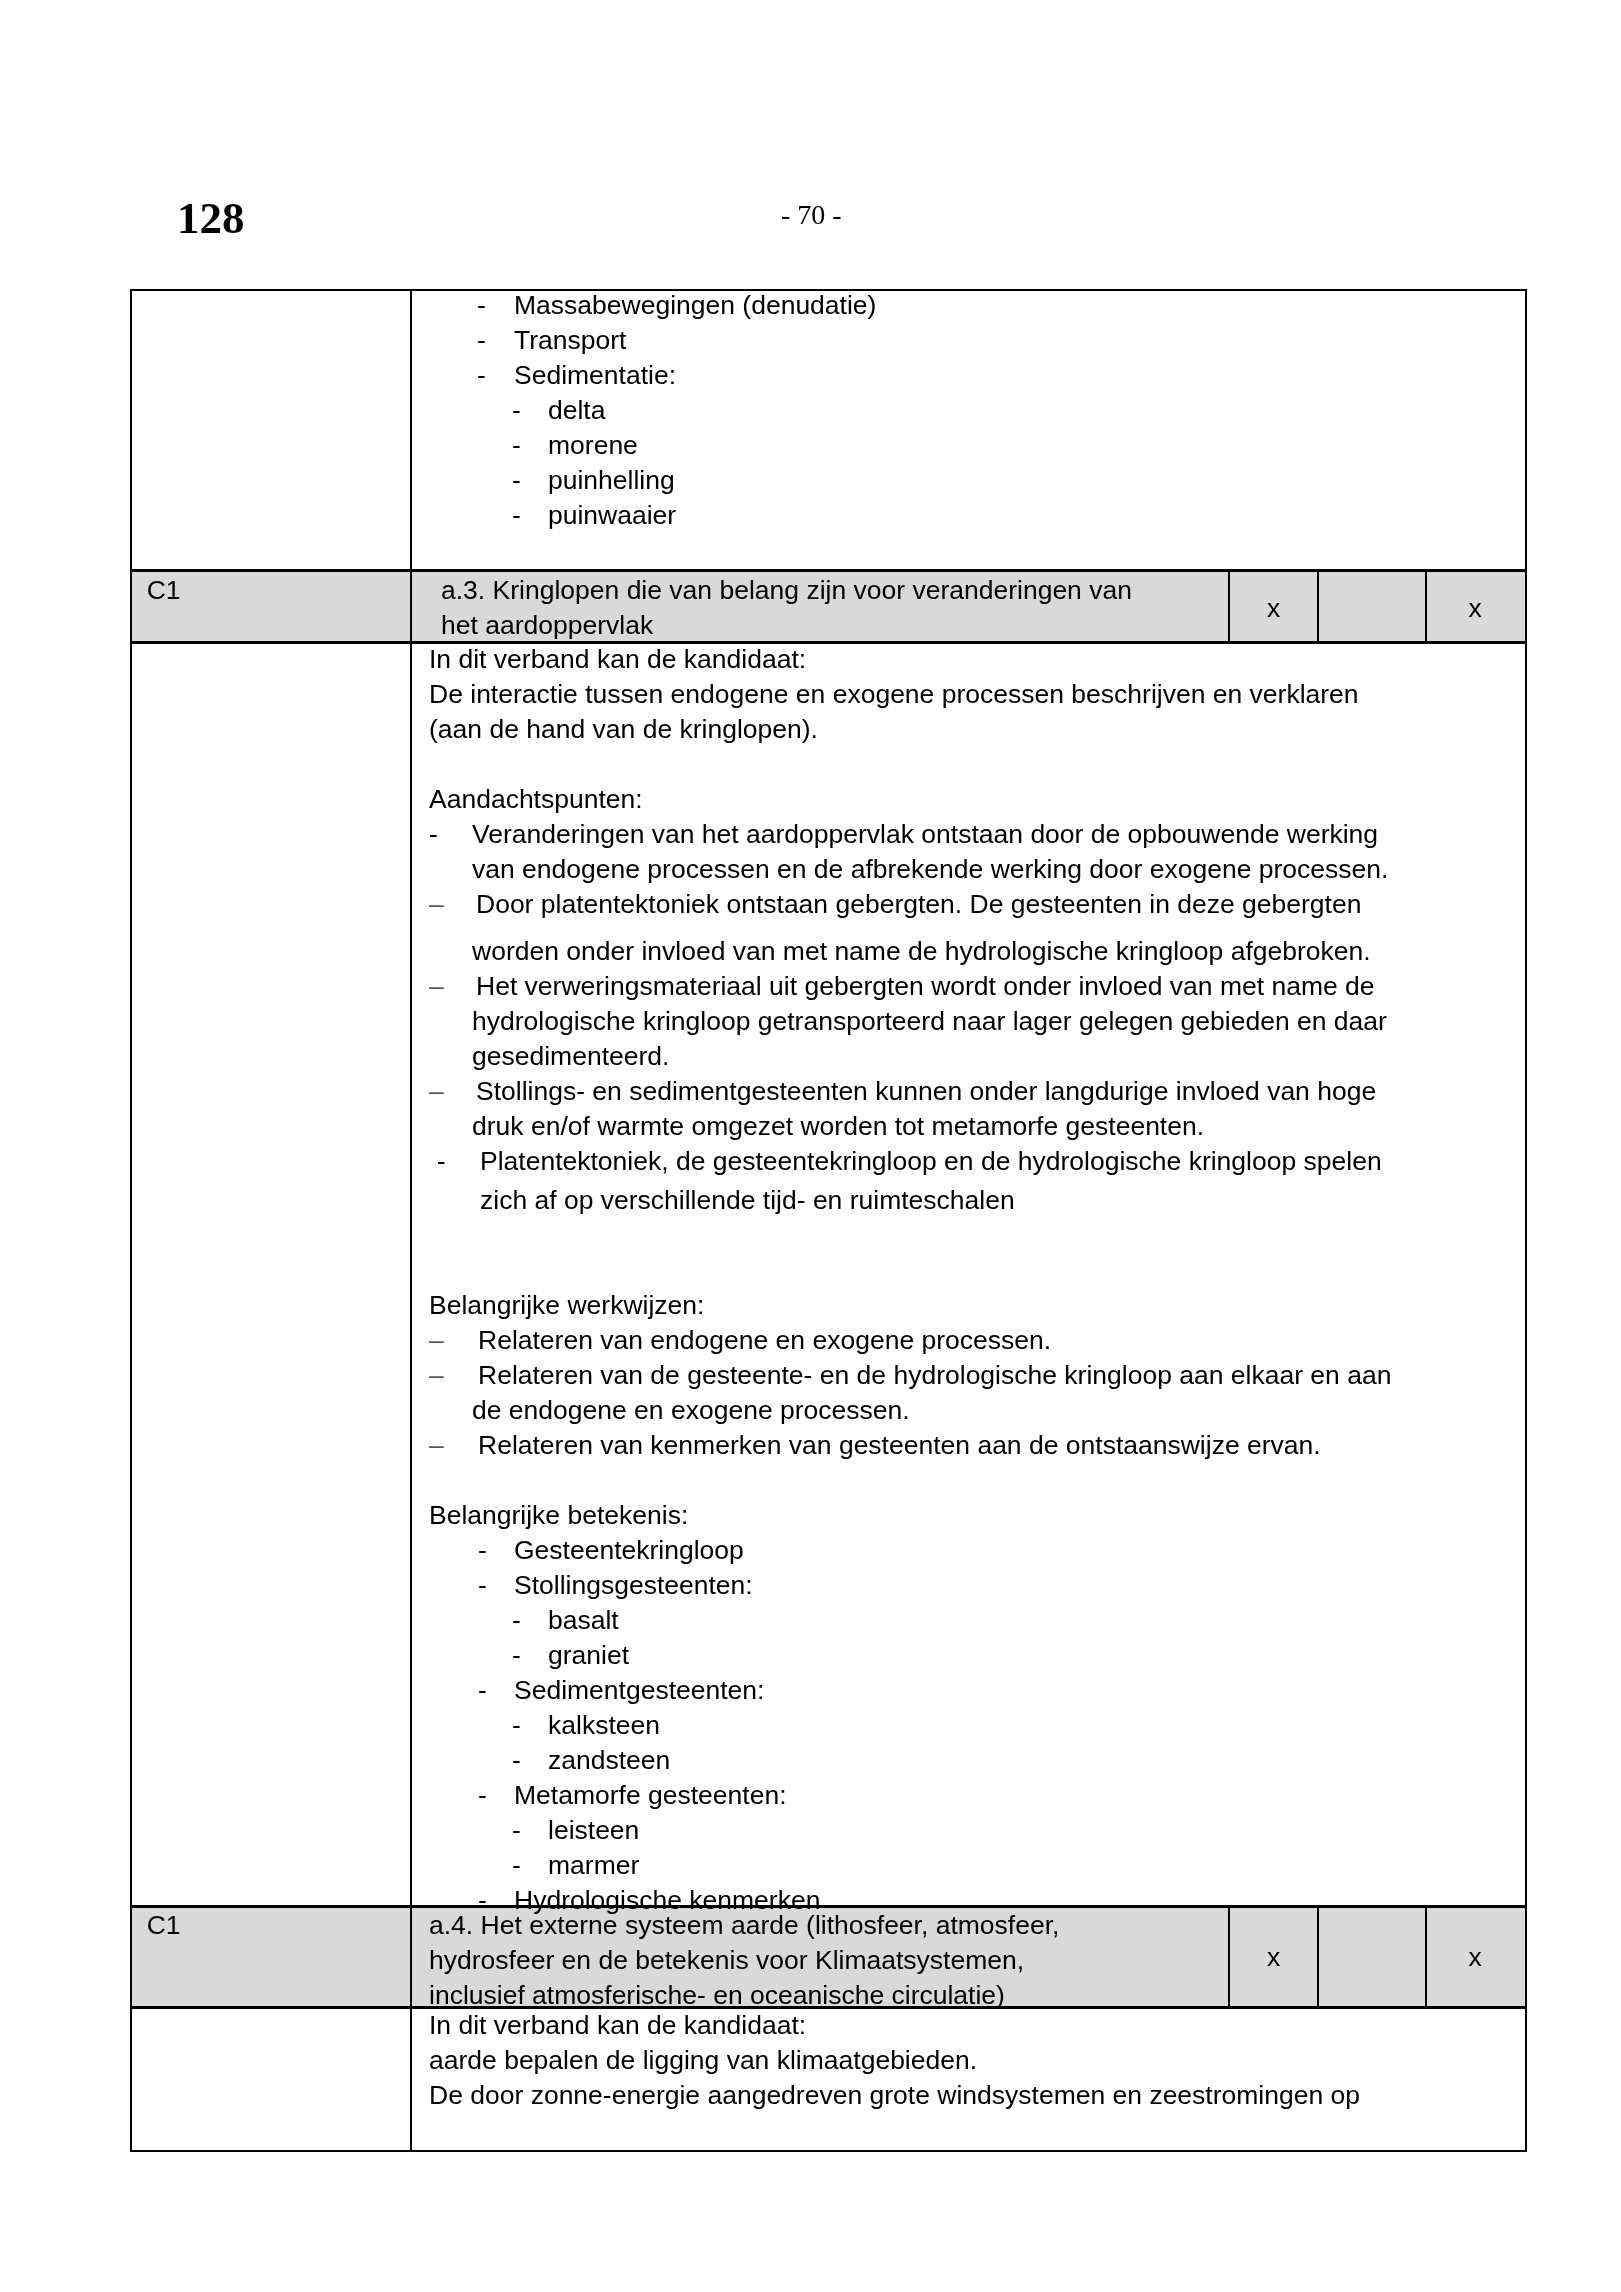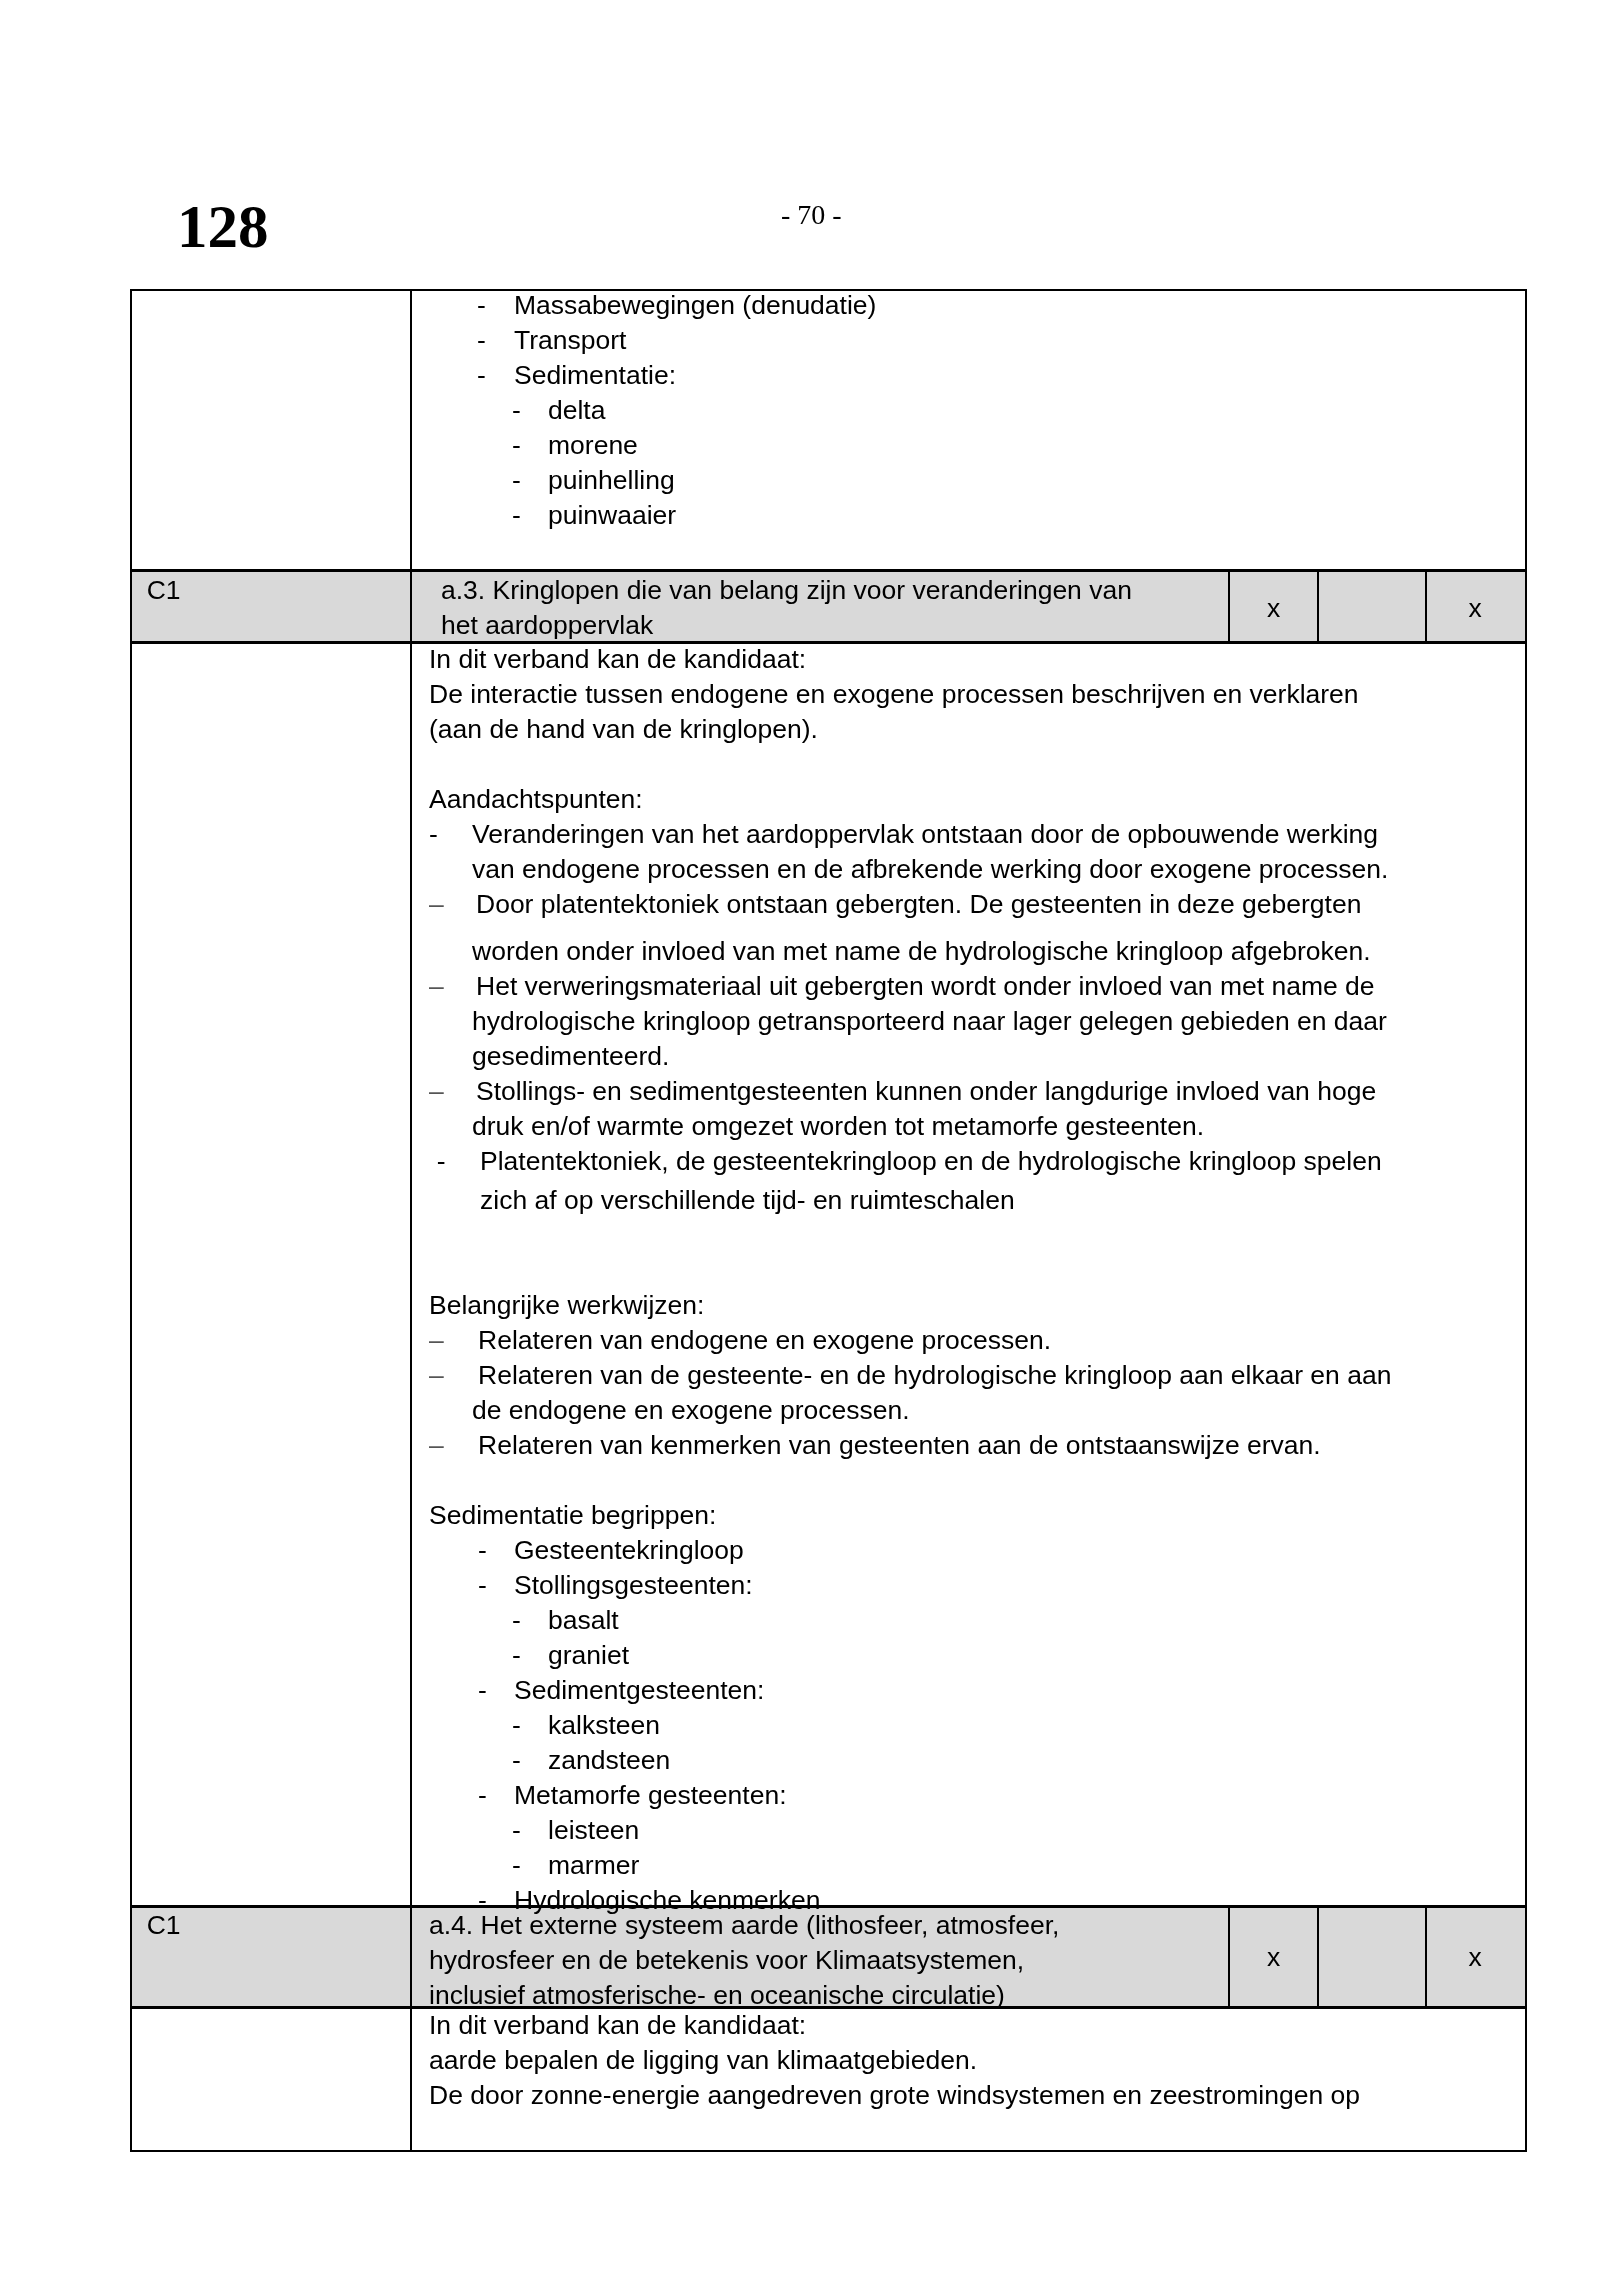--- a/index.html
+++ b/index.html
@@ -1,19 +1,19 @@
 <!DOCTYPE html>
 <html><head>
   <meta charset="utf-8">
   <style>
     html, body { margin: 0; padding: 0; background: #ffffff; }
     body { width: 1621px; height: 2293px; position: relative; overflow: hidden;
            font-family: "Liberation Sans", sans-serif; color: #000; }
     .page-num { position: absolute; left: 177px; top: 196px; font-family: "Liberation Serif", serif;
-                font-weight: bold; font-size: 61px; line-height: 1; }
+                font-weight: bold; font-size: 45px; line-height: 1; }
     .page-sub { position: absolute; left: 781px; top: 201px; font-family: "Liberation Serif", serif;
                 font-size: 28px; line-height: 1; }
 
     .tbl { position: absolute; left: 130px; top: 289px; width: 1397px; height: 1863px;
            border: 2.9px solid #000; box-sizing: border-box; }
     .vline { position: absolute; top: 0; bottom: 0; width: 2px; background: #000; }
     .hline { position: absolute; left: 0; right: 0; height: 2.9px; background: #000; }
     .band { position: absolute; left: 0; right: 0; background: #d9d9d9; }
     .cell { position: absolute; font-size: 26.5px; line-height: 35px; }
     .xcell { position: absolute; font-size: 26.5px; text-align: center; }
@@ -90,21 +90,21 @@
     <div class="li" style="padding-left:51px;margin-top:3.9px;"><span>zich af op verschillende tijd- en ruimteschalen</span></div>
 
     <div style="height:70px;"></div>
     <div>Belangrijke werkwijzen:</div>
     <div class="li" style="padding-left:49px;"><span class="dash en" style="left:0;">–</span><span>Relateren van endogene en exogene processen.</span></div>
     <div class="li" style="padding-left:49px;"><span class="dash en" style="left:0;">–</span><span>Relateren van de gesteente- en de hydrologische kringloop aan elkaar en aan</span></div>
     <div class="li" style="padding-left:43px;"><span>de endogene en exogene processen.</span></div>
     <div class="li" style="padding-left:49px;"><span class="dash en" style="left:0;">–</span><span>Relateren van kenmerken van gesteenten aan de ontstaanswijze ervan.</span></div>
 
     <div style="height:35px;"></div>
-    <div>Sedimentatie begrippen:</div>
+    <div>Belangrijke betekenis:</div>
     <div class="li" style="padding-left:85px;"><span class="dash" style="left:49px;">-</span><span>Gesteentekringloop</span></div>
     <div class="li" style="padding-left:85px;"><span class="dash" style="left:49px;">-</span><span>Stollingsgesteenten:</span></div>
     <div class="li" style="padding-left:119px;"><span class="dash" style="left:83px;">-</span><span>basalt</span></div>
     <div class="li" style="padding-left:119px;"><span class="dash" style="left:83px;">-</span><span>graniet</span></div>
     <div class="li" style="padding-left:85px;"><span class="dash" style="left:49px;">-</span><span>Sedimentgesteenten:</span></div>
     <div class="li" style="padding-left:119px;"><span class="dash" style="left:83px;">-</span><span>kalksteen</span></div>
     <div class="li" style="padding-left:119px;"><span class="dash" style="left:83px;">-</span><span>zandsteen</span></div>
     <div class="li" style="padding-left:85px;"><span class="dash" style="left:49px;">-</span><span>Metamorfe gesteenten:</span></div>
     <div class="li" style="padding-left:119px;"><span class="dash" style="left:83px;">-</span><span>leisteen</span></div>
     <div class="li" style="padding-left:119px;"><span class="dash" style="left:83px;">-</span><span>marmer</span></div>

